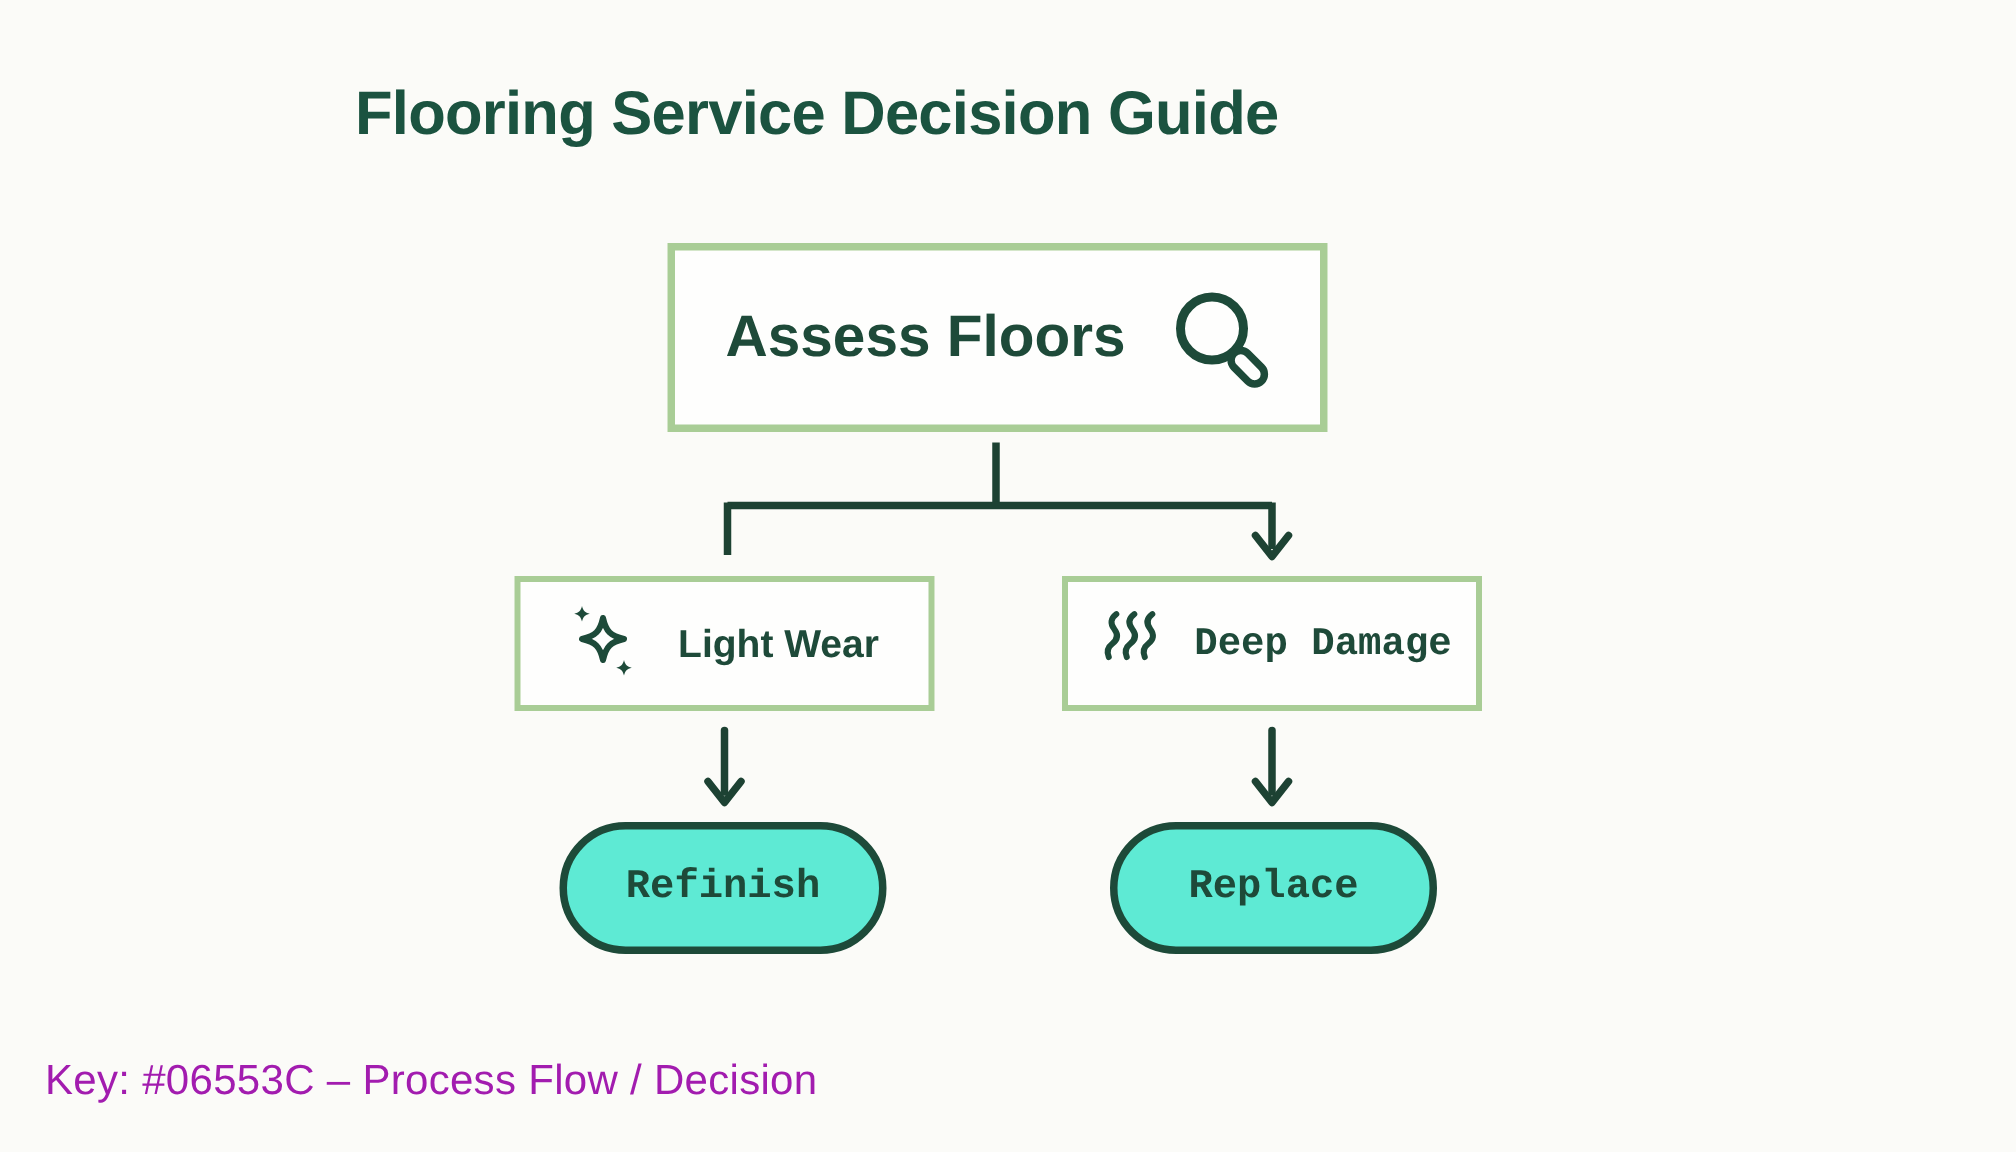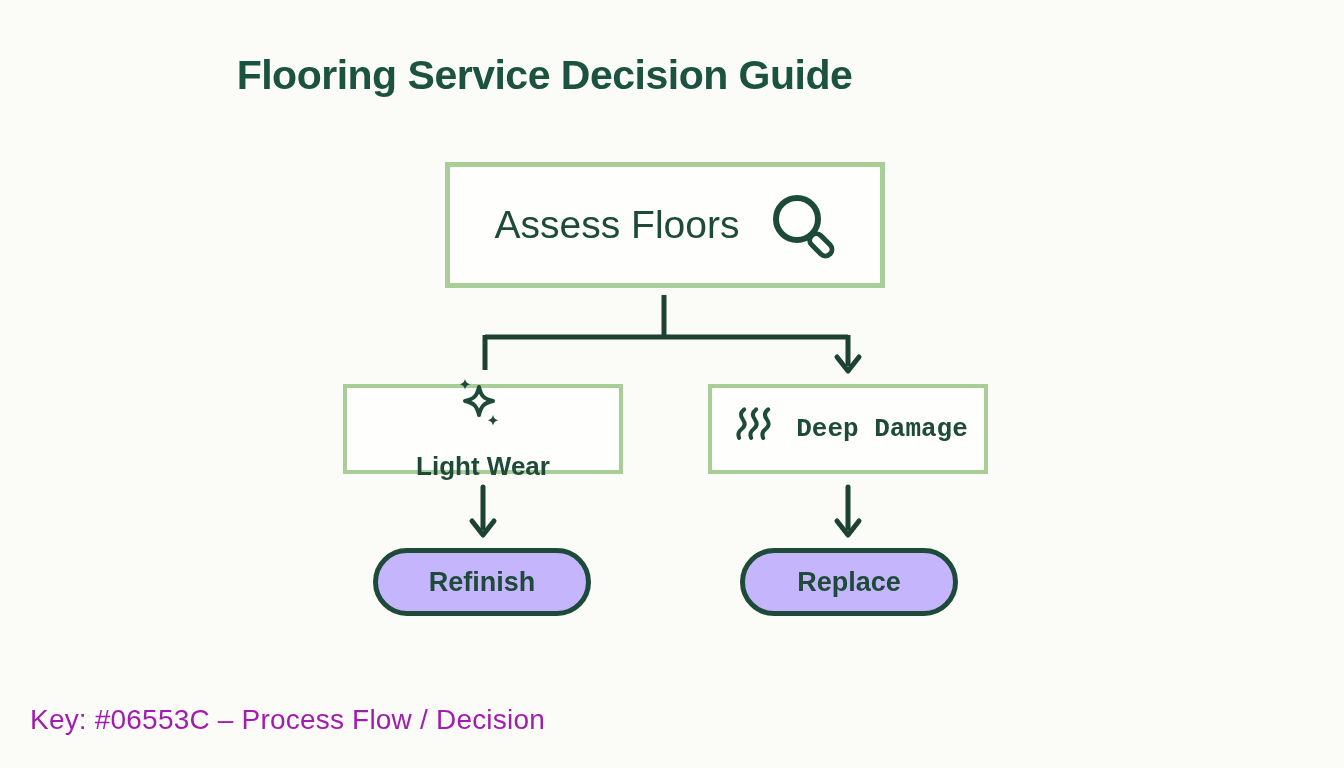--- a/index.html
+++ b/index.html
@@ -24,40 +24,41 @@
     position:absolute;
     background:#fefefd;
     display:flex;align-items:center;justify-content:center;
     color:#1e4a39;
     box-sizing:border-box;
   }
   .node-root{
     left:445px;top:162px;width:440px;height:126px;
     border:5px solid #a9cd96;
     gap:26px;
-    font-size:39px;font-weight:400;
+    font-size:39px;font-weight:700;
   }
   .node-branch{
     border:4px solid #a9cd96;
     width:280px;height:90px;
     gap:20px;
     font-size:26px;font-weight:700;
   }
-  .node-branch-left{left:343px;top:384px;flex-direction:column;}
+  .node-branch-left{left:343px;top:384px;}
   .node-branch-right{left:708px;top:384px;font-family:Liberation Mono, monospace;}
 
   .pill{
     position:absolute;
-    width:218px;height:68px;
+    width:218px;height:88px;
     border:5px solid #1d4a39;
     border-radius:44px;
-    background:#c4b5fd;
+    background:#5eead4;
     display:flex;align-items:center;justify-content:center;
     font-size:27px;font-weight:700;color:#1e4a39;
     box-sizing:border-box;
+    font-family:Liberation Mono, monospace;
   }
   .pill-left{left:373px;top:548px;}
   .pill-right{left:740px;top:548px;text-align:right;}
 
   .icon{display:flex;align-items:center;justify-content:center;}
 
   .footer{
     position:absolute;left:30px;top:704px;
     font-size:28px;font-weight:500;color:#a21caf;
     letter-spacing:0.2px;

